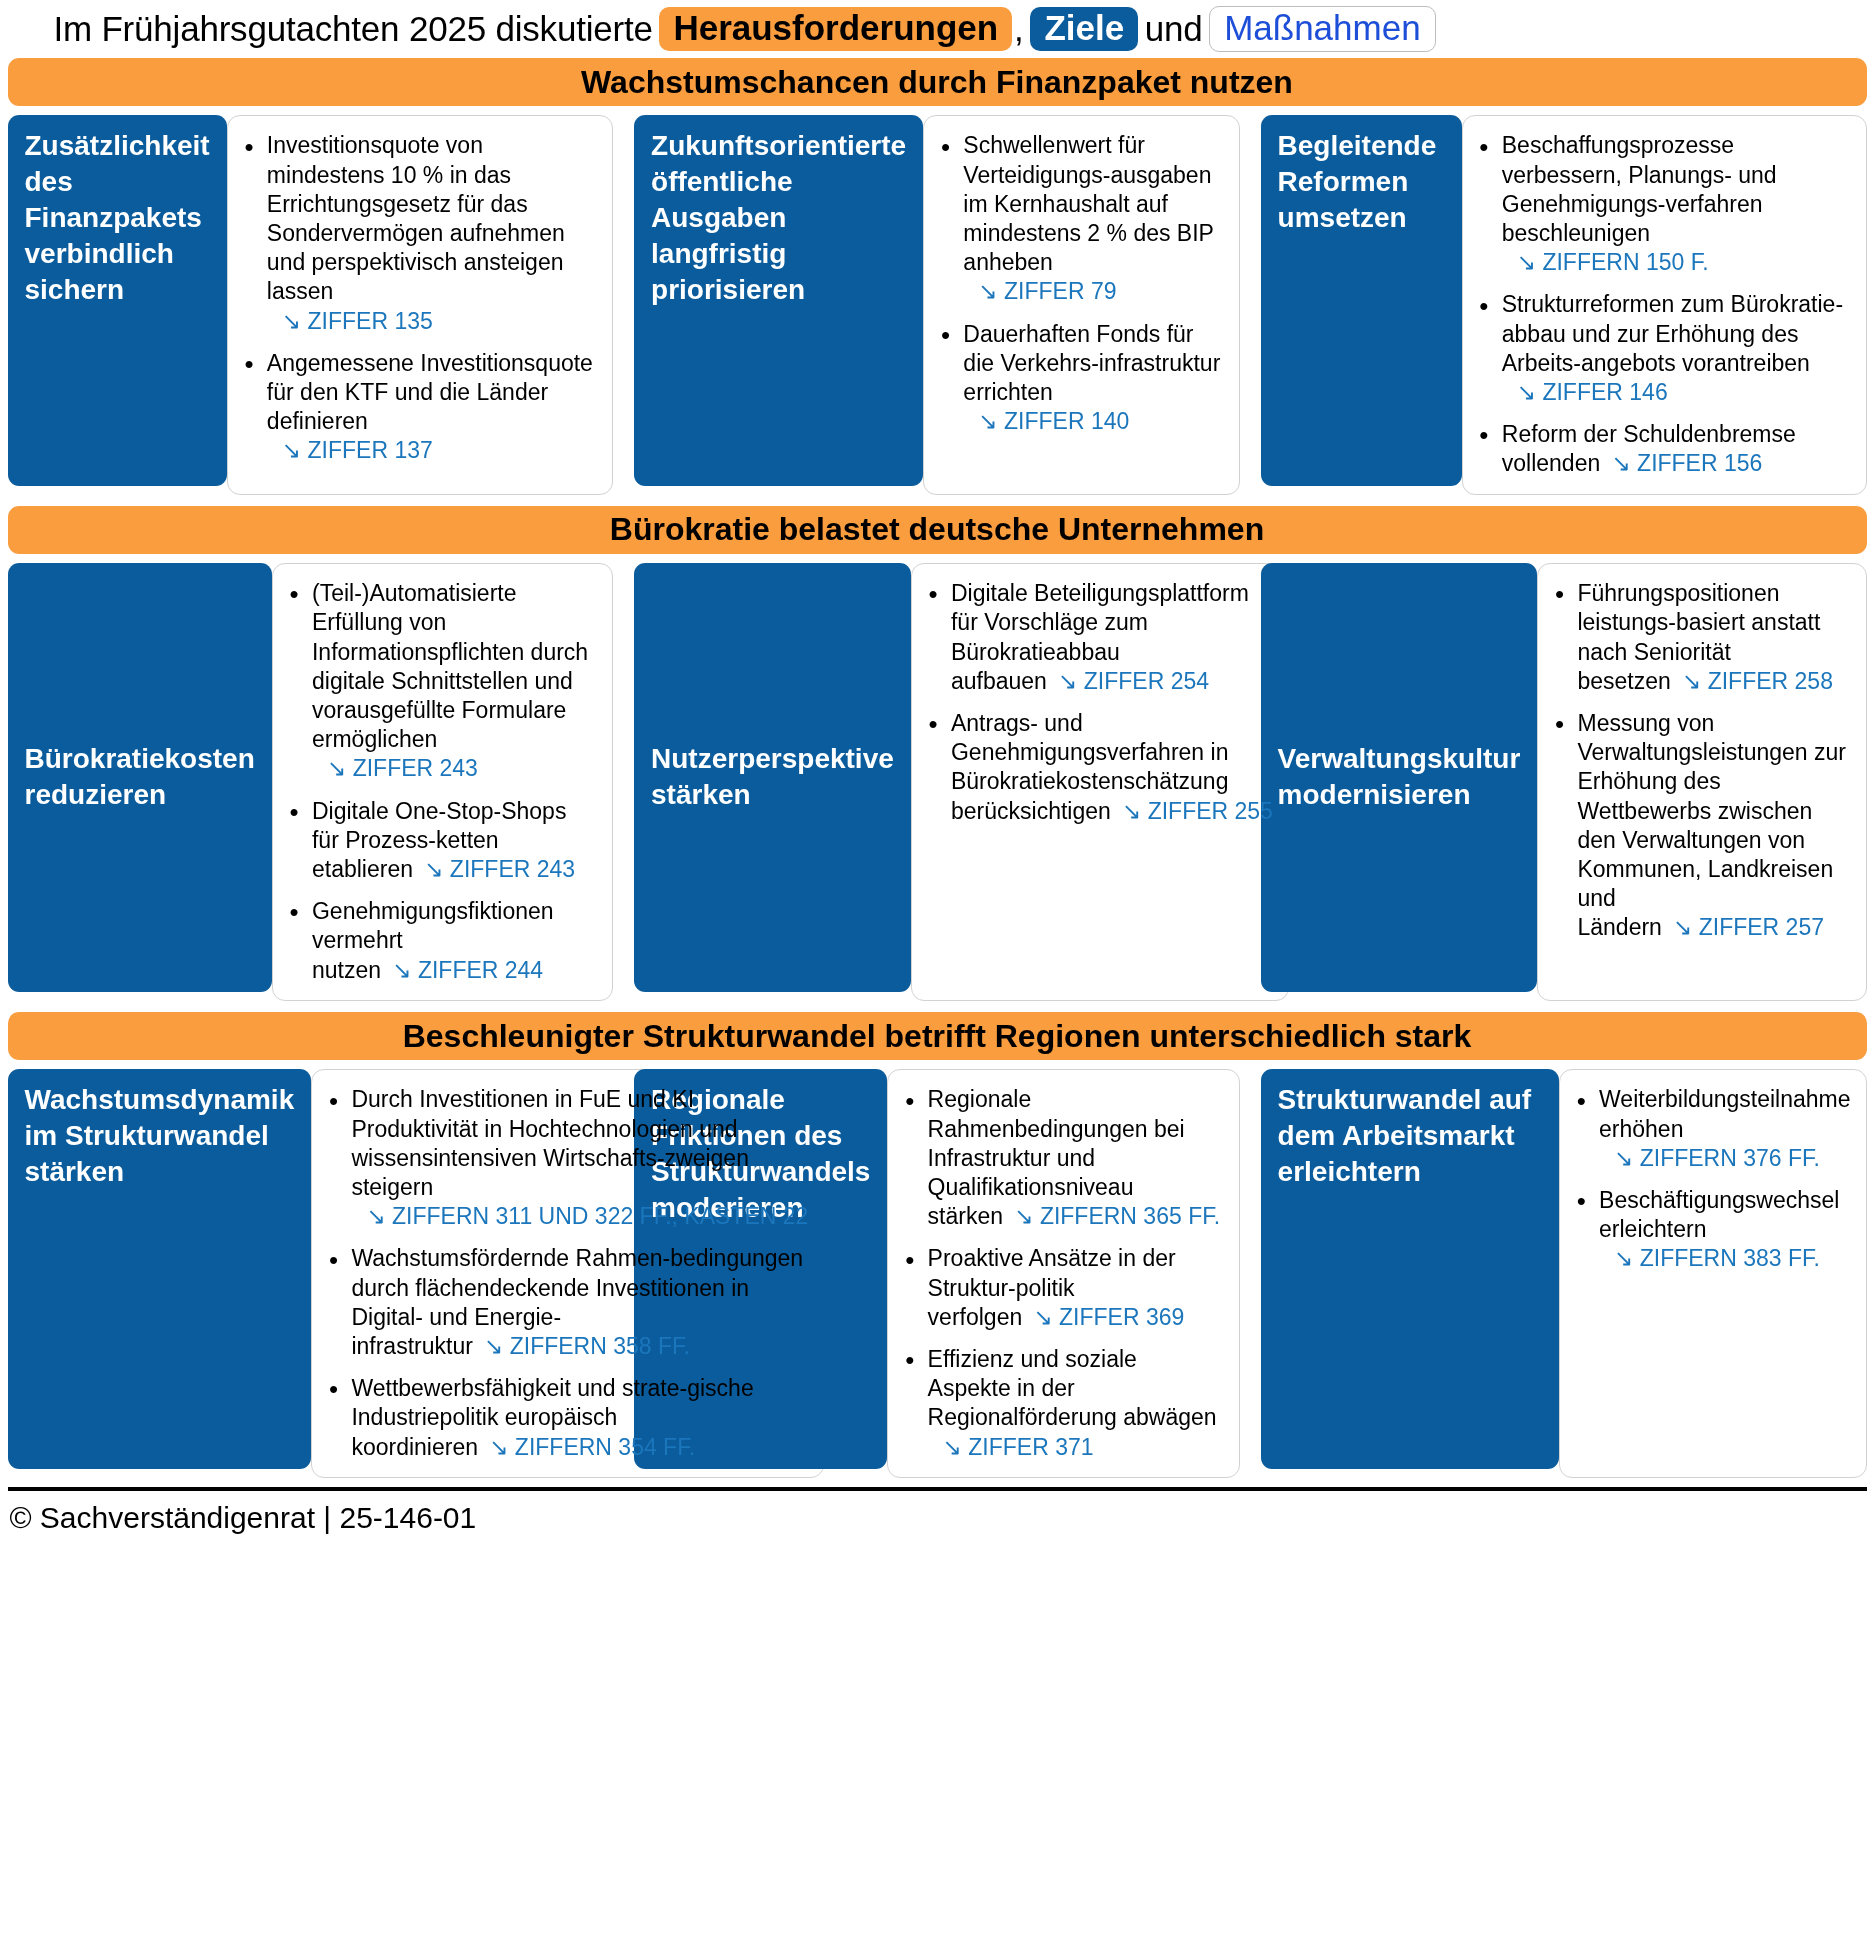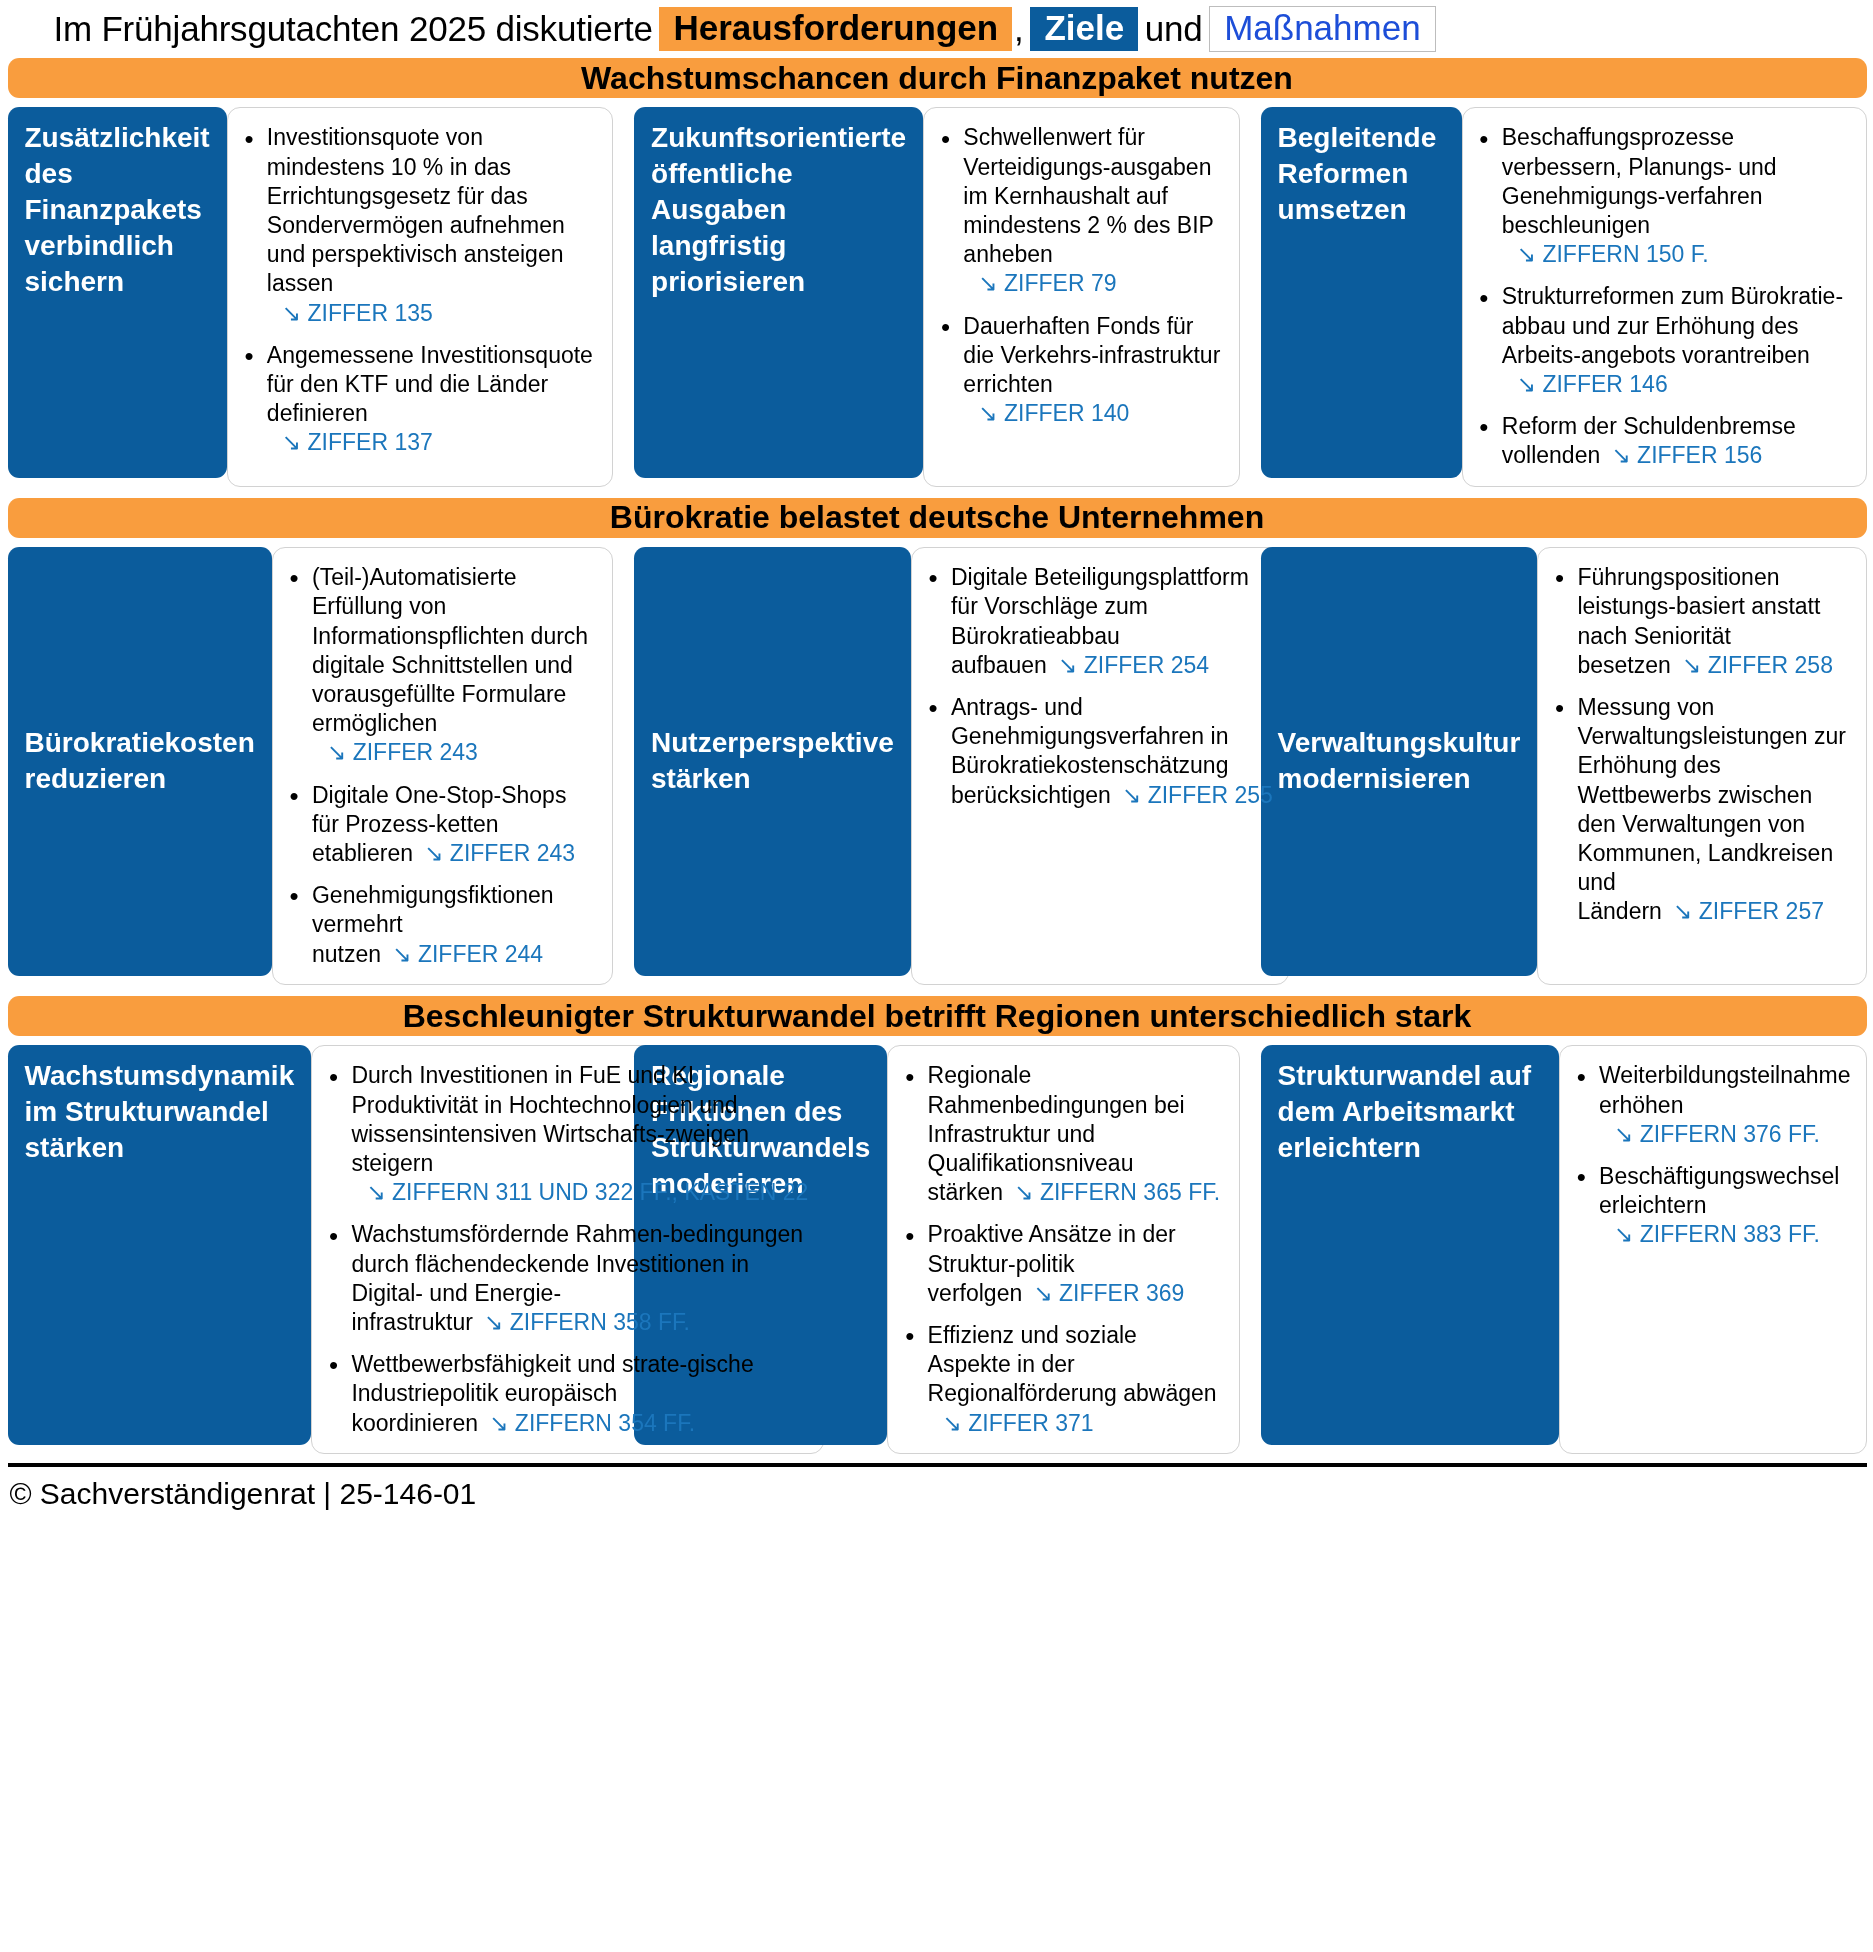--- a/index.html
+++ b/index.html
@@ -33,21 +33,21 @@
     font-size: 35px;
     padding-left: 1.9px;
     white-space: nowrap;
     margin-left: 44px;
   }
   .legend .plain { letter-spacing: -0.2px; }
   .legend-chip {
     display: inline-flex;
     align-items: center;
     justify-content: center;
-    border-radius: 0;
+    border-radius: 10px;
     padding: 2.8px 14px 5.6px 14px;
     font-size: 35px;
     line-height: 1;
     margin: 0 6.6px;
   }
   .chip-orange {
     background: #F99D3E;
     color: #000000;
     font-weight: bold;
   }
@@ -62,21 +62,21 @@
     border: 1.9px solid #BDBDBD;
     font-weight: normal;
   }
   .legend .comma { margin-left: -4.7px; }
 
   
   .section { display: flex; flex-direction: column; }
   .section-banner {
     background: #F99D3E;
     border-radius: 11.2px;
-    height: 40px;
+    height: 48px;
     display: flex;
     align-items: center;
     justify-content: center;
     font-size: 32px;
     font-weight: bold;
     color: #000000;
     margin-bottom: 9.4px;
   }
   .cards {
     display: flex;

